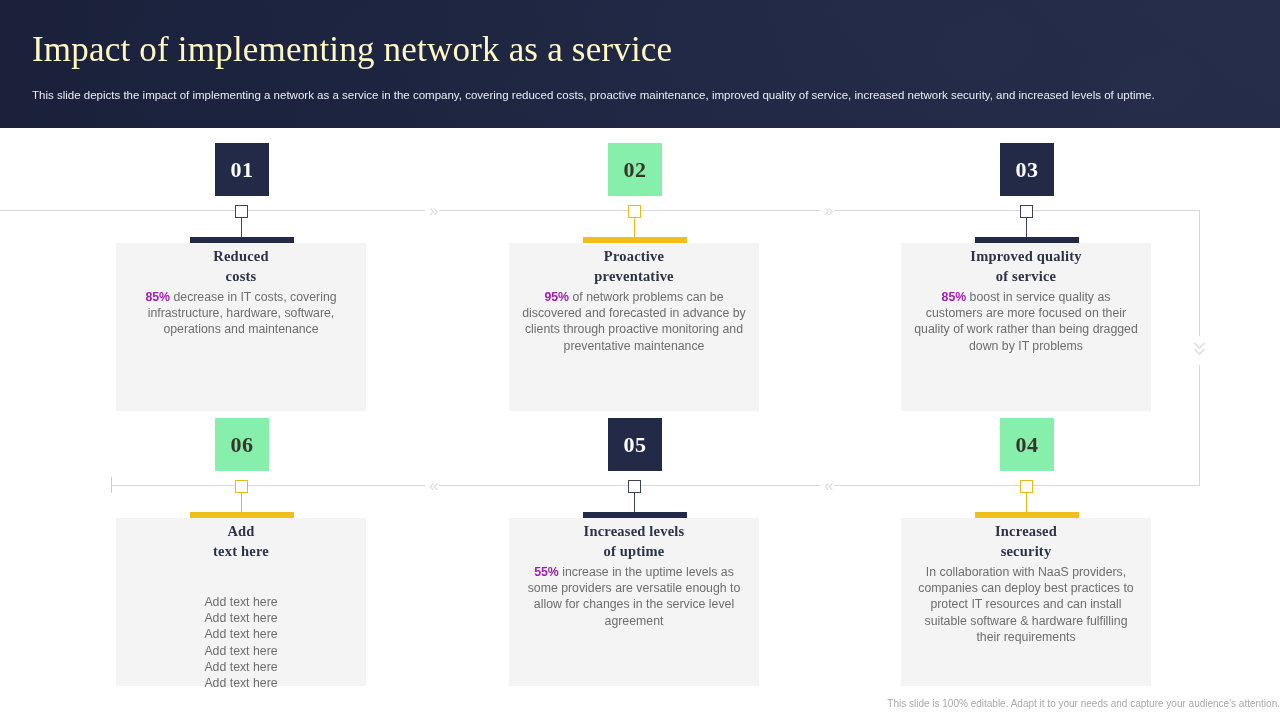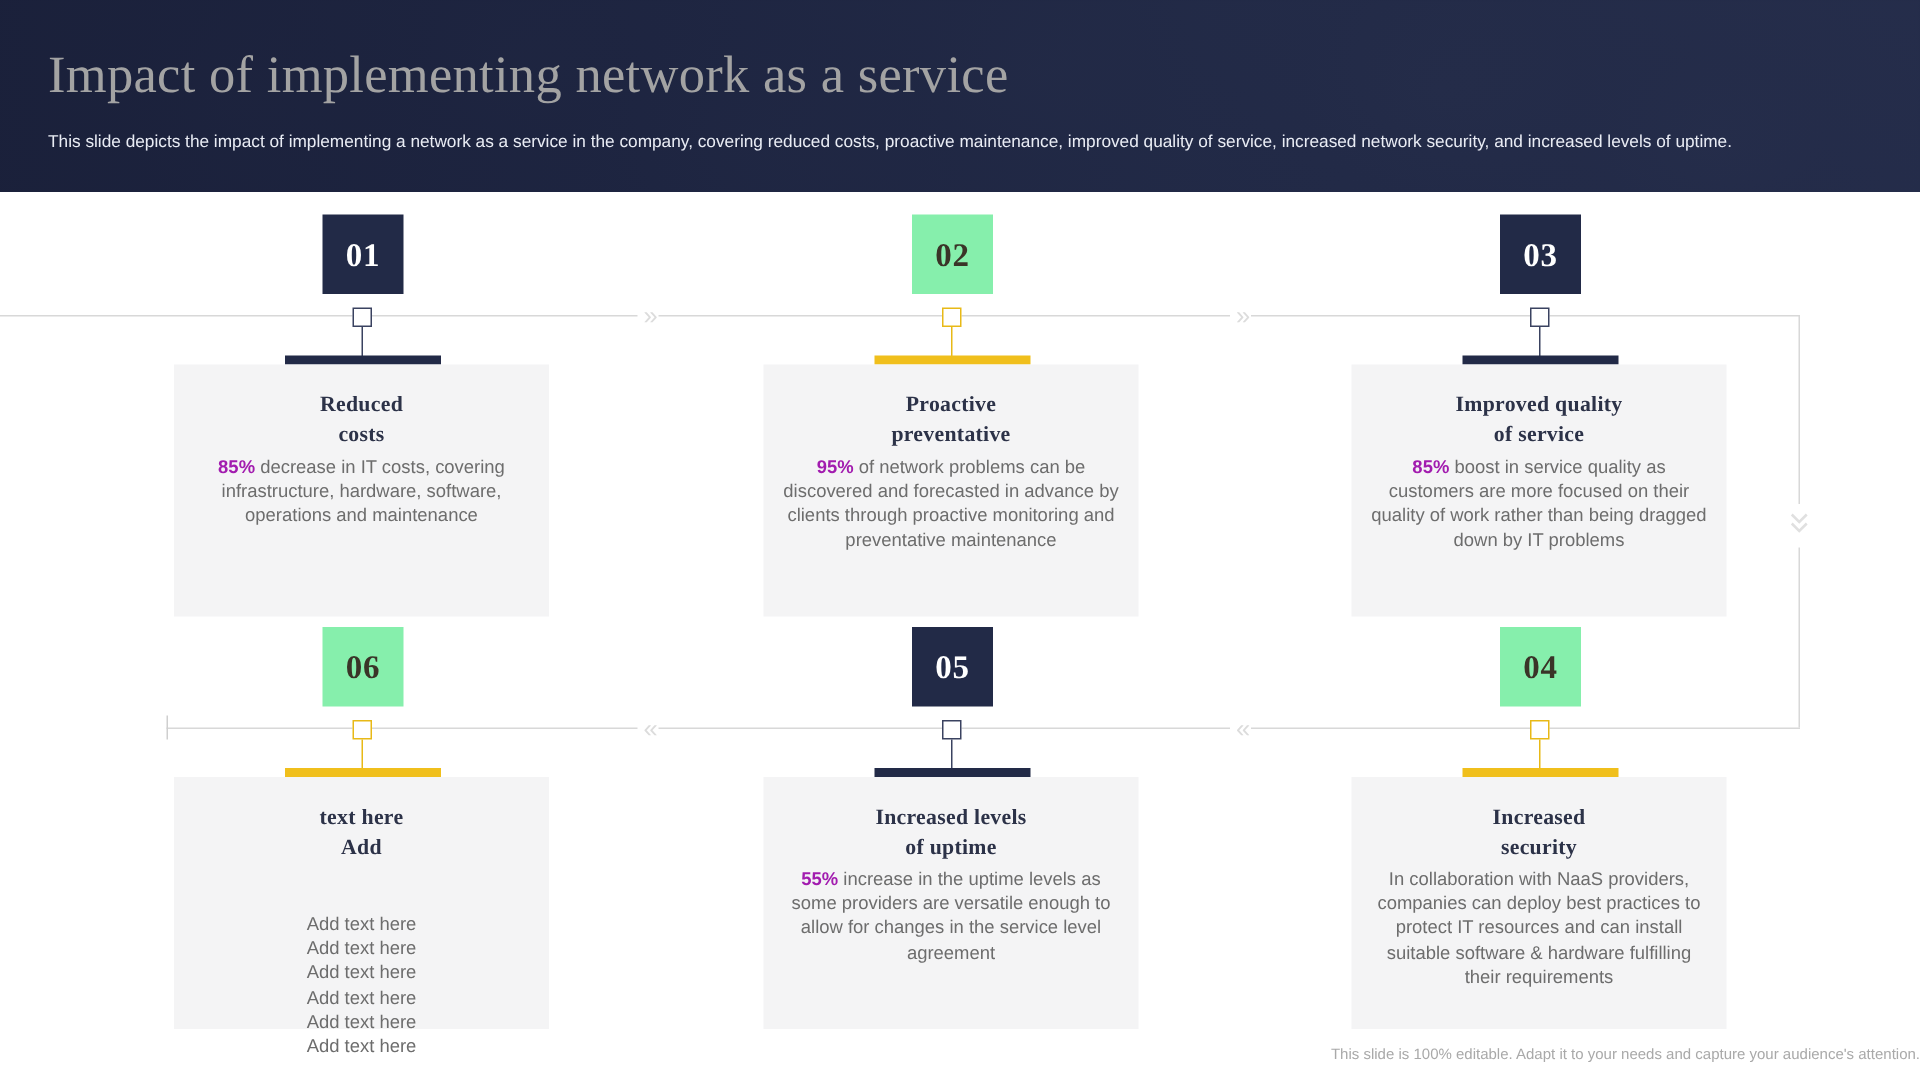--- a/index.html
+++ b/index.html
@@ -33,21 +33,21 @@
     filter:blur(1.2px);
   }
   .header-tint{
     position:absolute; inset:0;
     background:linear-gradient(100deg, rgba(26,32,58,.97) 0%, rgba(29,36,64,.93) 34%, rgba(33,41,70,.90) 62%, rgba(36,44,74,.88) 100%);
   }
   .header-inner{ position:absolute; left:32px; top:0; right:20px; }
   .slide-title{
     position:absolute; left:0; top:30px;
     font-family:"Liberation Serif", serif;
-    font-size:35px; font-weight:400; color:#a3a3a3;
+    font-size:35px; font-weight:400; color:#fef9c3;
     letter-spacing:.2px; white-space:nowrap;
   }
   .slide-subtitle{
     position:absolute; left:0; top:89px;
     font-size:11.5px; color:#e9ecf4; white-space:nowrap;
   }
 
   
   .canvas{ position:absolute; left:0; top:128px; width:1280px; height:592px; }
 
@@ -85,21 +85,21 @@
   .accent{ position:absolute; left:74px; top:94px; width:104px; height:6px; background:#222a47; }
   .accent.gold{ background:#f0bf1c; }
 
   .card{
     position:absolute; left:0; top:100px; width:250px; height:168px;
     background:#f4f4f5;
   }
   .card-title{
     font-family:"Liberation Serif", serif;
     font-weight:700; color:#2c3248; font-size:14.5px;
-    text-align:center; line-height:20px; padding-top:17px; letter-spacing:.2px;
+    text-align:center; line-height:20px; padding-top:3px; letter-spacing:.2px;
   }
   .card-body{
     font-size:12.3px; color:#6d6d6d; text-align:center;
     line-height:16.2px; padding:3px 12px 0;
   }
   .card-body b{ color:#a21caf; font-weight:700; }
   .card-lines{ font-size:12.3px; color:#6d6d6d; text-align:center; line-height:16.2px; padding-top:5px;margin-top:28px; }
 
   
   .footnote{
@@ -192,22 +192,22 @@
     </div>
   </div>
 
   <div class="node" style="left:116px; top:290px;">
     <div class="badge gold">06</div>
     <div class="knob gold"></div>
     <div class="stem gold"></div>
     <div class="accent gold"></div>
     <div class="card">
       <div class="card-title">
+        <div>Add</div>
         <div>text here</div>
-        <div>Add</div>
       </div>
       <div class="card-lines">
         <div>Add text here</div>
         <div>Add text here</div>
         <div>Add text here</div>
         <div>Add text here</div>
         <div>Add text here</div>
         <div>Add text here</div>
       </div>
     </div>

